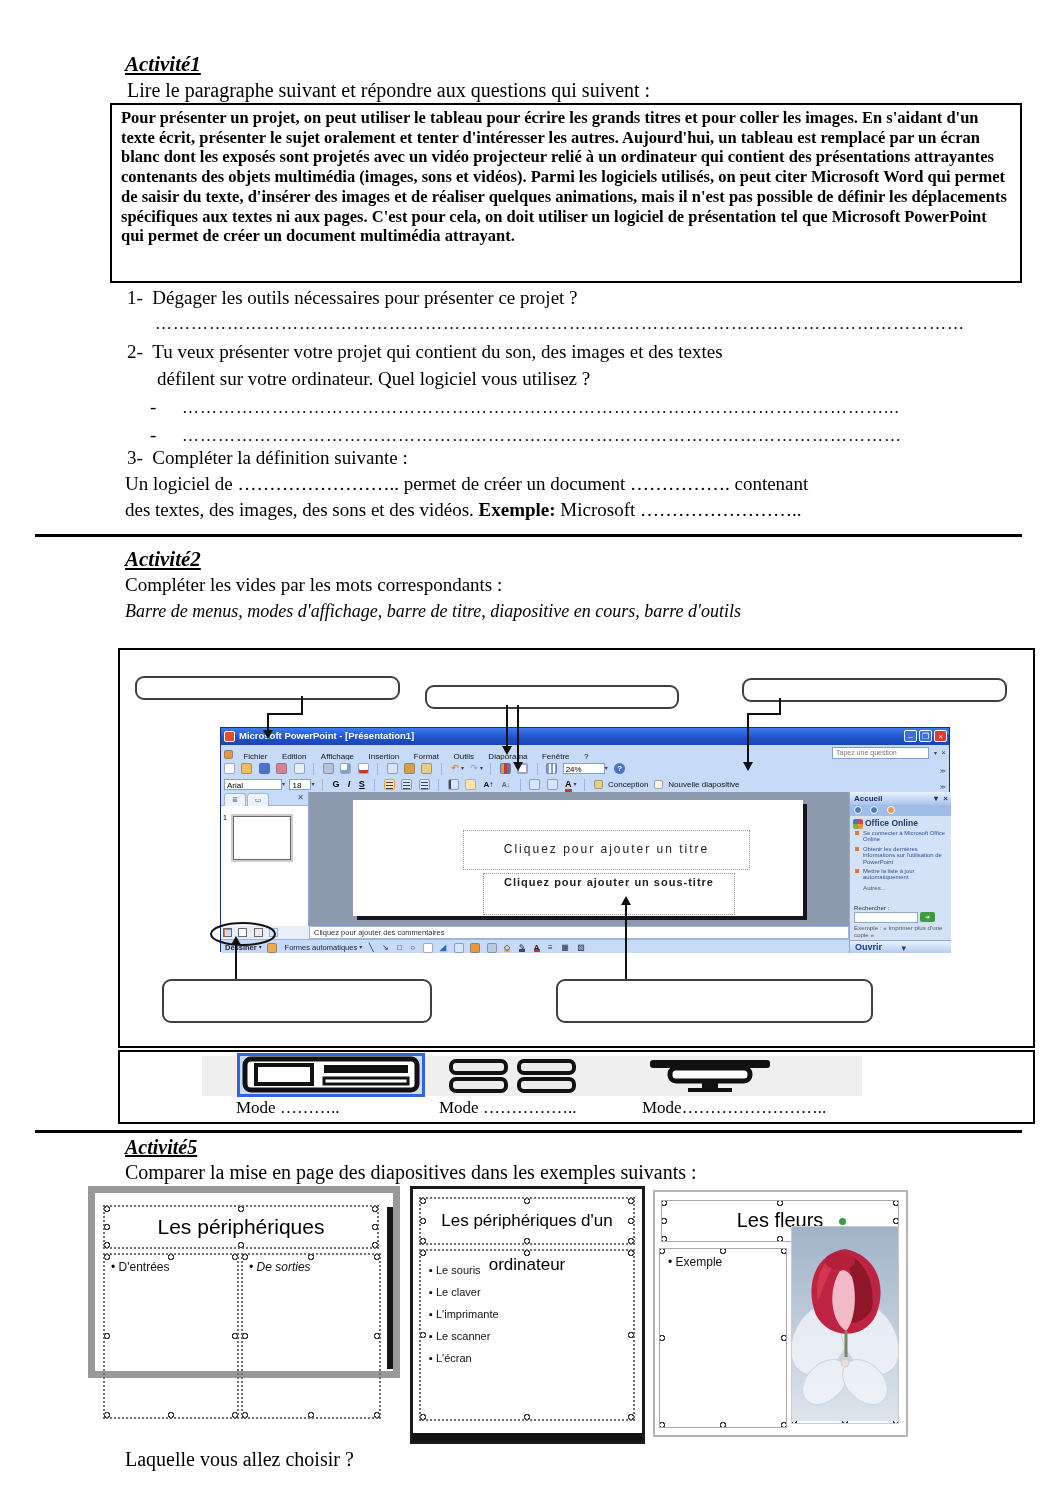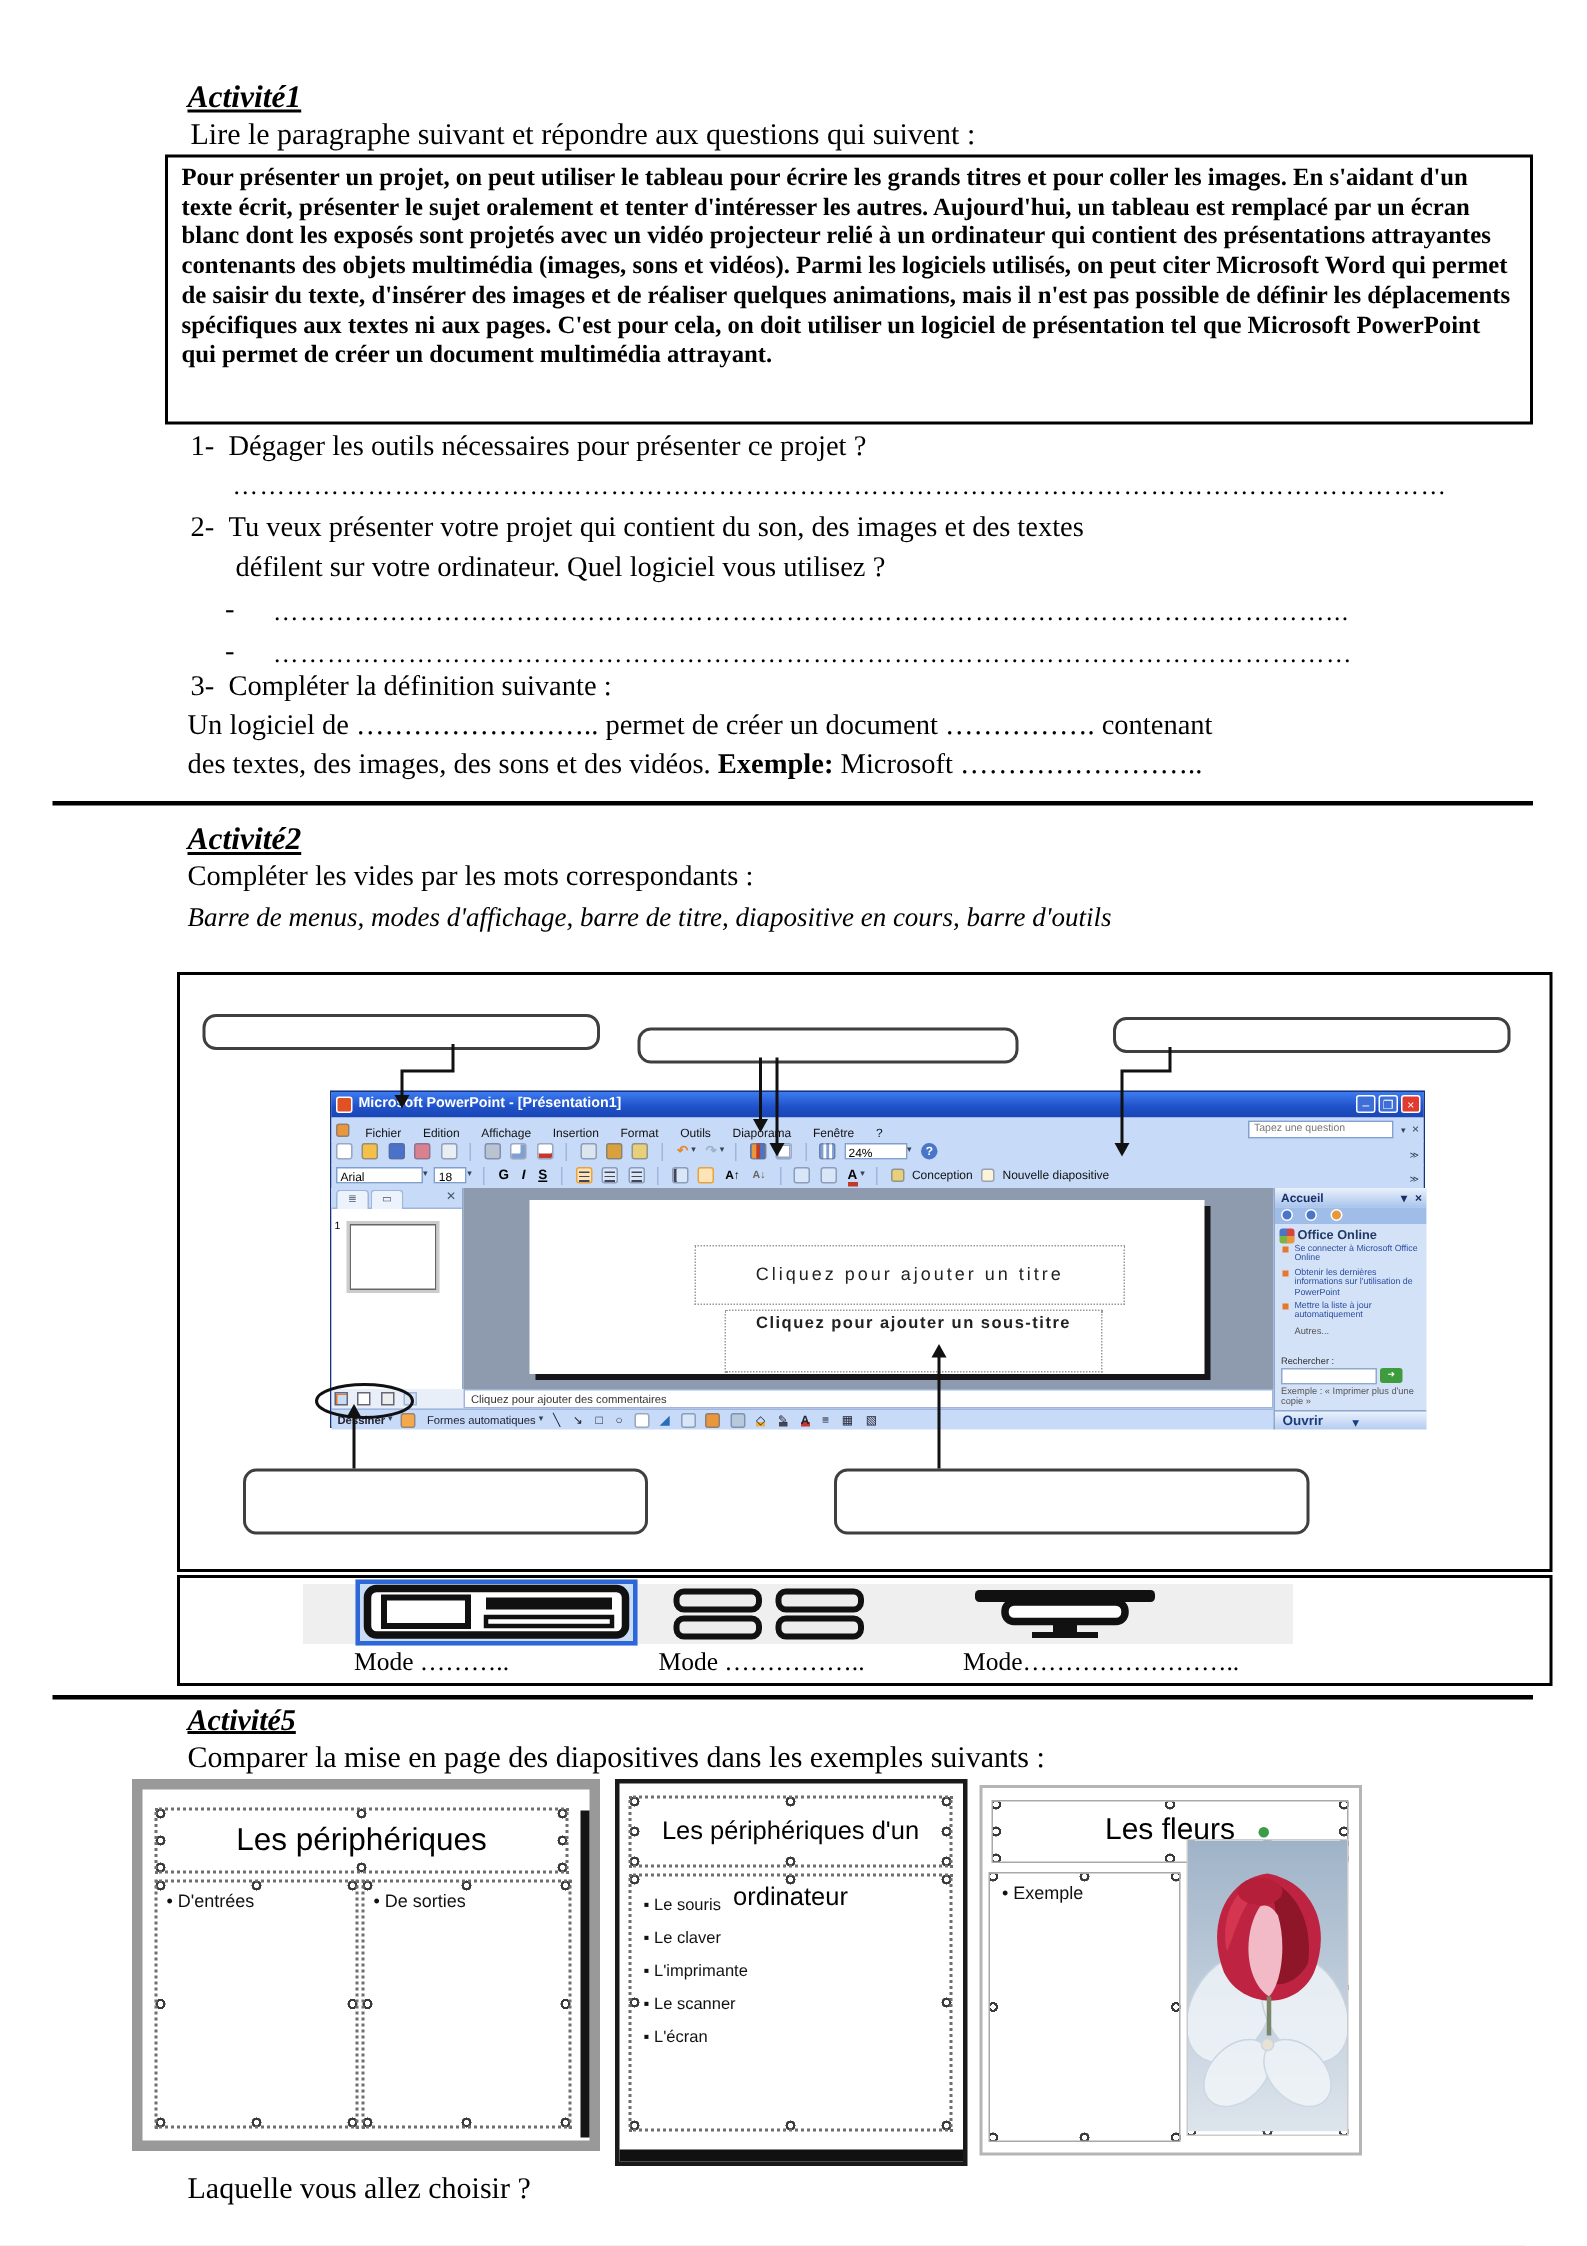--- a/index.html
+++ b/index.html
@@ -351,32 +351,32 @@
     <div class="modelabel" style="left:116px;">Mode ………..</div>
     <div class="modelabel" style="left:319px;">Mode ……………..</div>
     <div class="modelabel" style="left:522px;">Mode……………………..</div>
   </div>
 
   <div class="rule" style="top:1130px;"></div>
 
   <div class="abs hdg" style="left:125px;top:1136px;font-size:20px;">Activité5</div>
   <div class="abs txt" style="left:125px;top:1161px;font-size:20px;">Comparer la mise en page  des diapositives dans les exemples suivants :</div>
 
-  <div class="exframe" style="left:88px;top:1186px;width:312px;height:248px;border:7px solid #999;">
+  <div class="exframe" style="left:88px;top:1186px;width:312px;height:192px;border:7px solid #999;">
     <div class="abs" style="right:0;top:14px;bottom:2px;width:6px;background:#151515;"></div>
     <div class="selbox" style="left:8px;top:12px;width:276px;height:44px;">
       <div class="slidetitle" style="font-size:21px;line-height:40px;">Les périphériques</div>
     </div>
     <div class="selbox" style="left:8px;top:60px;width:136px;height:166px;">
       <div class="bullet-line" style="font-size:12px;padding:5px 0 0 6px;">
         <span>•</span> <span>D'entrées</span>
       </div>
     </div>
     <div class="selbox" style="left:146px;top:60px;width:140px;height:166px;">
-      <div class="bullet-line" style="font-size:12px;padding:5px 0 0 6px;">
+      <div class="bullet-line" style="font-size:12px;padding:5px 0 0 6px;font-style:italic;">
         <span>•</span> <span>De sorties</span>
       </div>
     </div>
   </div>
 
   <div class="exframe" style="left:410px;top:1186px;width:235px;height:258px;border:3px solid #1a1a1a;">
     <div class="abs" style="left:0;right:0;bottom:0;height:8px;background:#111;"></div>
     <div class="selbox" style="left:6px;top:8px;width:216px;height:48px;">
       <div class="slidetitle" style="font-size:17px;line-height:44px;">Les périphériques d'un ordinateur</div>
     </div>

